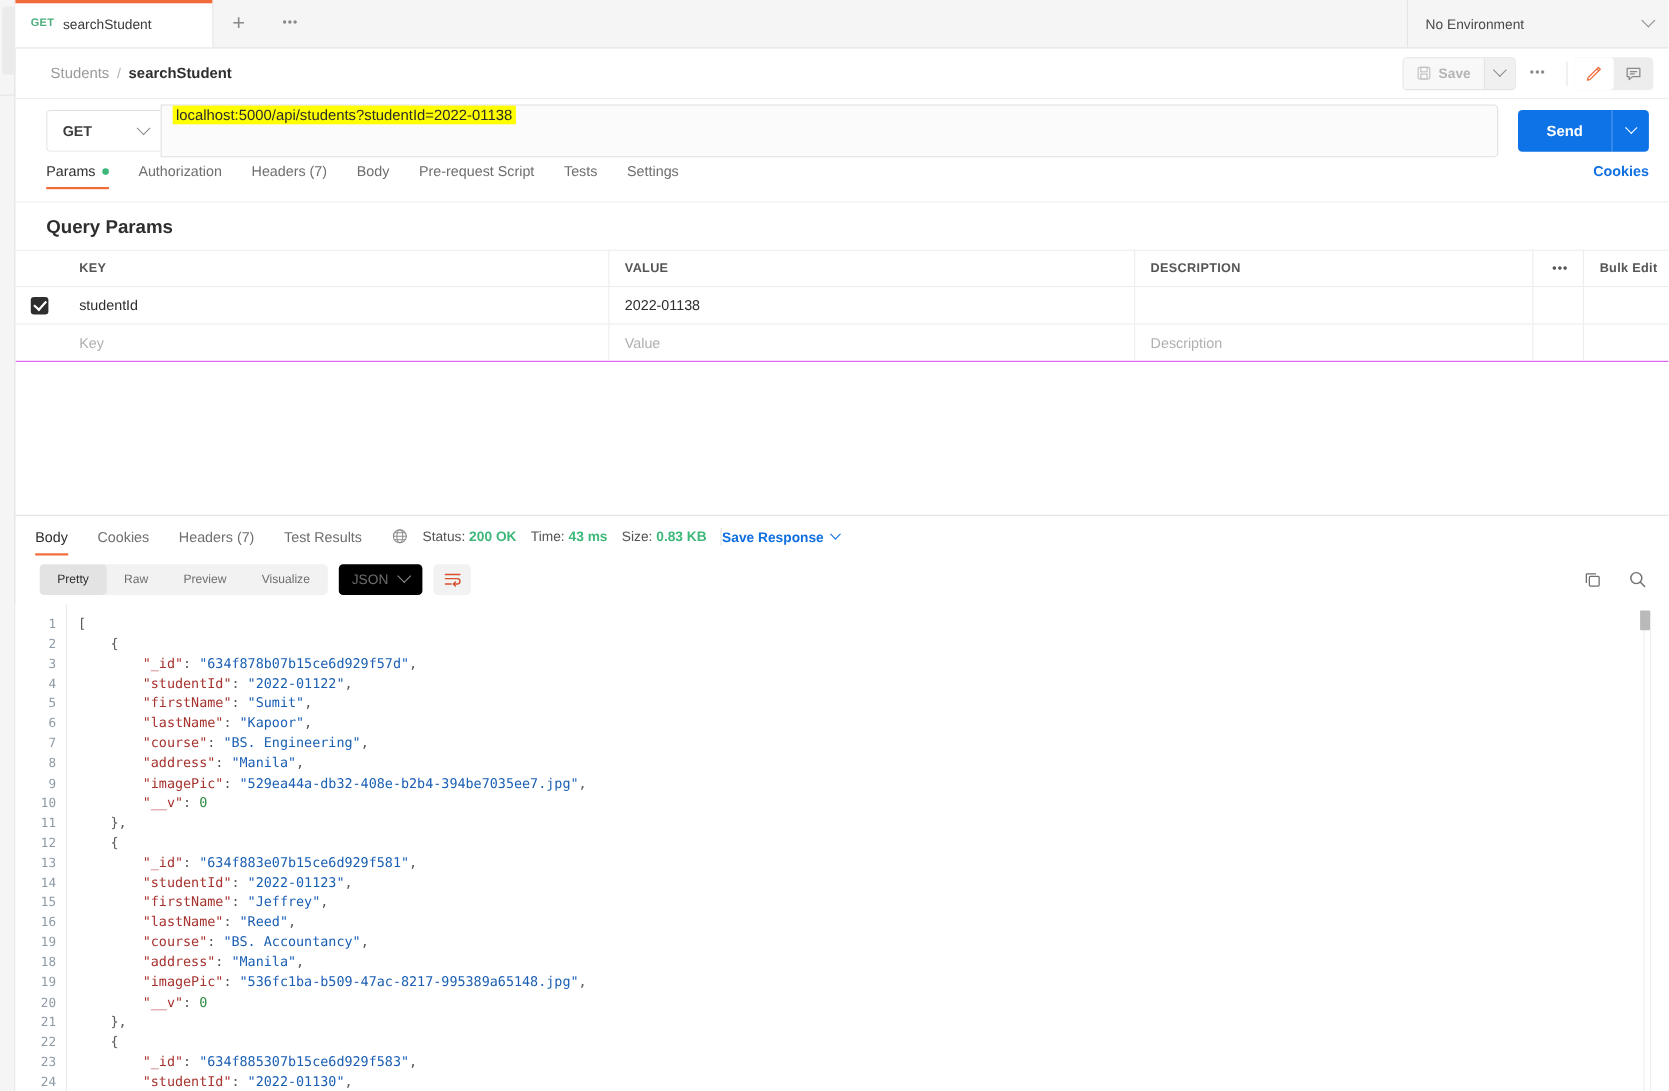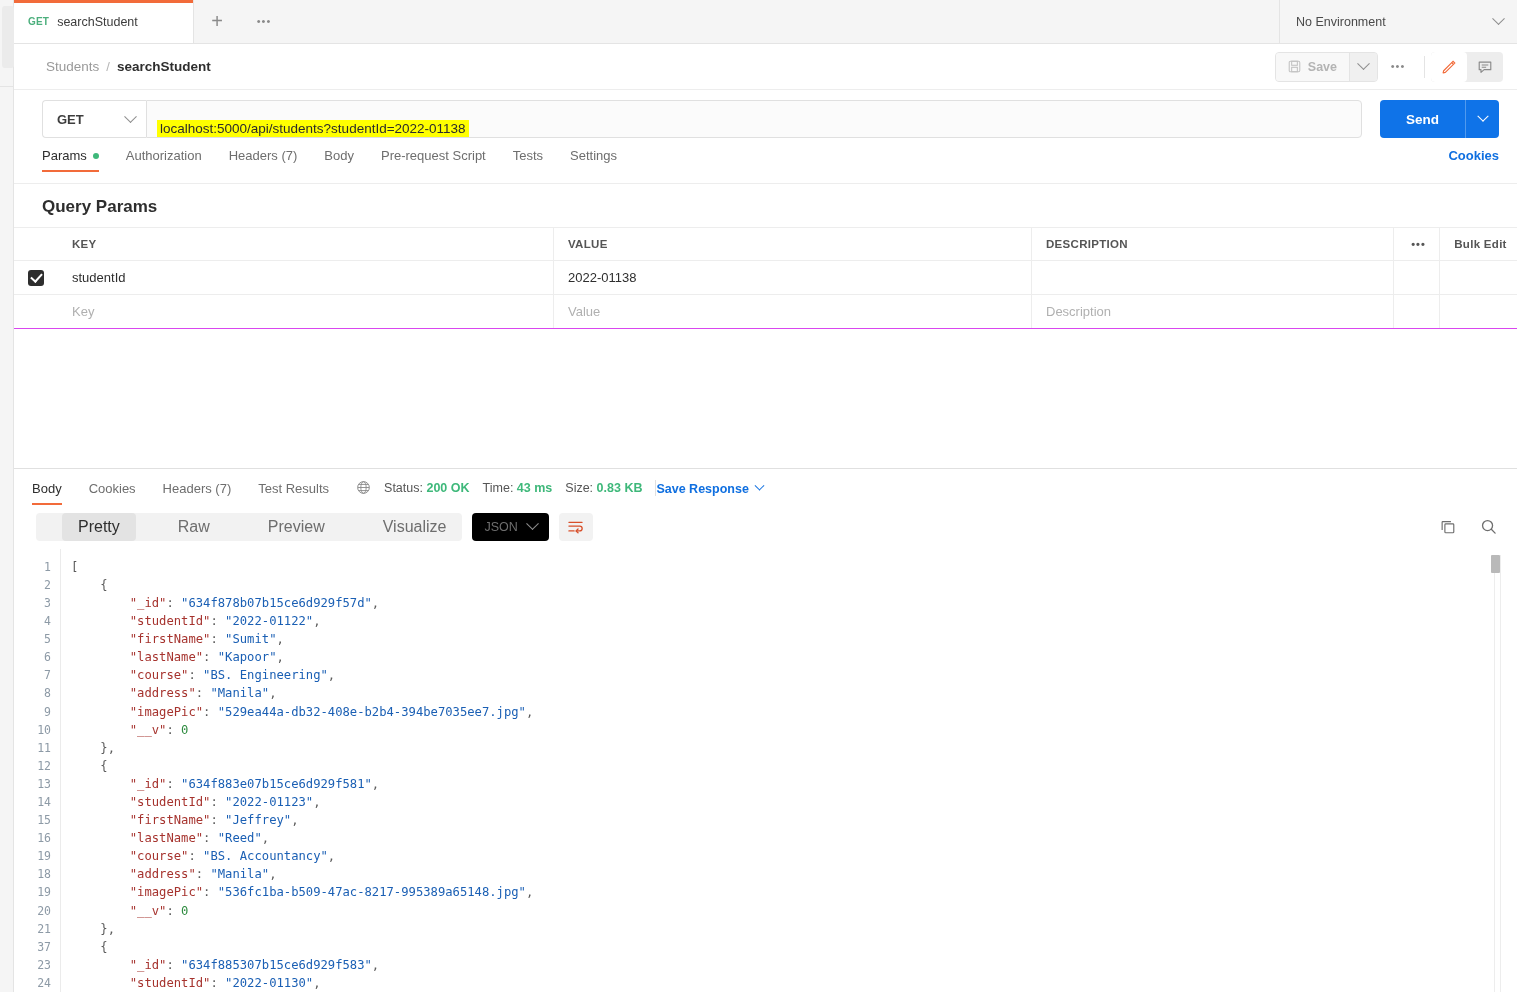--- a/index.html
+++ b/index.html
@@ -56,22 +56,22 @@
   .icon-grp .ibtn.active { background: #ffffff; border-radius: 4px; }
 
   
   .urlrow { height: 58px; display: flex; align-items: center; padding: 0 18px 0 28px; gap: 0; background: #fff; }
   .method-sel {
     width: 104px; height: 38px; border: 1px solid #e0e0e0; border-right: none; border-radius: 4px 0 0 4px;
     display: flex; align-items: center; justify-content: space-between; padding: 0 11px 0 14px;
     font-size: 13px; font-weight: 600; color: #3d3d3d; background: #fff; cursor: pointer;
   }
   .url-field {
-    flex: 1 1 auto; height: 38px; border: 1px solid #e0e0e0; border-radius: 0 4px 4px 0; background: #fbfbfb;
-    display: flex; align-items: flex-end; padding: 0 10px; min-width: 0; cursor: text;
+    flex: 1 1 auto; height: 48px; border: 1px solid #e0e0e0; border-radius: 0 4px 4px 0; background: #fbfbfb;
+    display: flex; align-items: flex-start; padding: 0 10px; min-width: 0; cursor: text;
   }
   .url-sel { background: #ffff00; color: #2b2b2b; font-size: 13.5px; padding: 1px 3px; white-space: nowrap; }
   .send-wrap { margin-left: 18px; display: flex; align-items: stretch; height: 38px; border-radius: 4px; overflow: hidden; background: #0f73e8; }
   .send-btn { padding: 0 26px; display: flex; align-items: center; color: #fff; font-weight: 700; font-size: 13.5px; cursor: pointer; }
   .send-caret { width: 34px; display: flex; align-items: center; justify-content: center; border-left: 1px solid rgba(255,255,255,.28); cursor: pointer; }
   .chev-w { display: inline-block; width: 8px; height: 8px; border-right: 1.6px solid #fff; border-bottom: 1.6px solid #fff; transform: rotate(45deg) translate(-2px,-2px); }
 
   
   .reqtabs { height: 36px; display: flex; align-items: flex-start; padding: 0 18px 0 28px; border-bottom: 1px solid #ededed; }
   .rtab { position: relative; padding: 0 0 9px 0; margin-right: 27px; font-size: 13px; color: #6e6e6e; cursor: pointer; display: flex; align-items: center; gap: 6px; }
@@ -106,21 +106,21 @@
   .resp-head { height: 36px; display: flex; align-items: flex-end; padding: 0 14px 0 18px; }
   .resp-meta { display: flex; align-items: center; gap: 13px; padding-bottom: 9px; font-size: 12.5px; color: #555; }
   .globe { width: 15px; height: 15px; display: inline-block; }
   .meta-ok { color: #3eb87a; font-weight: 600; }
   .meta-div { width: 1px; height: 16px; background: #e0e0e0; }
   .save-resp { padding-bottom: 9px; color: #0f6fe0; font-size: 12.5px; font-weight: 700; display: flex; align-items: center; gap: 7px; cursor: pointer; }
   .chev-b { display: inline-block; width: 7px; height: 7px; border-right: 1.5px solid #0f6fe0; border-bottom: 1.5px solid #0f6fe0; transform: rotate(45deg) translate(-2px,-2px); }
 
   .resp-tools { height: 44px; display: flex; align-items: center; padding: 0 14px 0 22px; gap: 10px; }
   .seg { display: flex; align-items: stretch; height: 28px; background: #f2f2f2; border-radius: 4px; overflow: hidden; }
-  .seg .s { padding: 12px 16px; display: flex; align-items: center; font-size: 16px; color: #6e6e6e; cursor: pointer; margin-left: 26px; }
+  .seg .s { padding: 12px 16px; display: flex; align-items: center; font-size: 11px; color: #6e6e6e; cursor: pointer; }
   .seg .s.active { background: #e3e3e3; color: #2e2e2e; border-radius: 4px; }
   .fmt-sel { height: 28px; background: #000000; border-radius: 4px; display: flex; align-items: center; gap: 10px; padding: 0 12px; font-size: 12.5px; color: #6e6e6e; cursor: pointer; }
   .wrap-btn { height: 28px; width: 34px; background: #f2f2f2; border-radius: 4px; display: flex; align-items: center; justify-content: center; cursor: pointer; }
   .resp-tools .spacer { flex: 1 1 auto; }
   .tool-ic { width: 30px; height: 28px; display: flex; align-items: center; justify-content: center; cursor: pointer; }
 
   
   .codewrap { flex: 1 1 auto; display: flex; position: relative; overflow: hidden; background: #fff; }
   .gutter { width: 46px; flex: 0 0 46px; text-align: right; padding: 9px 9px 0 0; font-family: "DejaVu Sans Mono", monospace; font-size: 11.5px; line-height: 18.1px; color: #8d9aa6; user-select: none; }
   .codecol { flex: 1 1 auto; padding: 9px 0 0 10px; border-left: 1px solid #ebebeb; font-family: "DejaVu Sans Mono", monospace; font-size: 12.2px; line-height: 18.1px; white-space: pre; overflow: hidden; color: #3b3b3b; }
@@ -376,21 +376,21 @@
             <div>12</div>
             <div>13</div>
             <div>14</div>
             <div>15</div>
             <div>16</div>
             <div>19</div>
             <div>18</div>
             <div>19</div>
             <div>20</div>
             <div>21</div>
-            <div>37</div>
+            <div>22</div>
             <div>23</div>
             <div>24</div>
           </div>
         <div class="codecol"><div><span class="p">[</span></div><div><span>    </span><span class="p">{</span></div><div><span>        </span><span class="k">"_id"</span><span class="p">: </span><span class="s">"634f878b07b15ce6d929f57d"</span><span class="p">,</span></div><div><span>        </span><span class="k">"studentId"</span><span class="p">: </span><span class="s">"2022-01122"</span><span class="p">,</span></div><div><span>        </span><span class="k">"firstName"</span><span class="p">: </span><span class="s">"Sumit"</span><span class="p">,</span></div><div><span>        </span><span class="k">"lastName"</span><span class="p">: </span><span class="s">"Kapoor"</span><span class="p">,</span></div><div><span>        </span><span class="k">"course"</span><span class="p">: </span><span class="s">"BS. Engineering"</span><span class="p">,</span></div><div><span>        </span><span class="k">"address"</span><span class="p">: </span><span class="s">"Manila"</span><span class="p">,</span></div><div><span>        </span><span class="k">"imagePic"</span><span class="p">: </span><span class="s">"529ea44a-db32-408e-b2b4-394be7035ee7.jpg"</span><span class="p">,</span></div><div><span>        </span><span class="k">"__v"</span><span class="p">: </span><span class="n">0</span></div><div><span>    </span><span class="p">},</span></div><div><span>    </span><span class="p">{</span></div><div><span>        </span><span class="k">"_id"</span><span class="p">: </span><span class="s">"634f883e07b15ce6d929f581"</span><span class="p">,</span></div><div><span>        </span><span class="k">"studentId"</span><span class="p">: </span><span class="s">"2022-01123"</span><span class="p">,</span></div><div><span>        </span><span class="k">"firstName"</span><span class="p">: </span><span class="s">"Jeffrey"</span><span class="p">,</span></div><div><span>        </span><span class="k">"lastName"</span><span class="p">: </span><span class="s">"Reed"</span><span class="p">,</span></div><div><span>        </span><span class="k">"course"</span><span class="p">: </span><span class="s">"BS. Accountancy"</span><span class="p">,</span></div><div><span>        </span><span class="k">"address"</span><span class="p">: </span><span class="s">"Manila"</span><span class="p">,</span></div><div><span>        </span><span class="k">"imagePic"</span><span class="p">: </span><span class="s">"536fc1ba-b509-47ac-8217-995389a65148.jpg"</span><span class="p">,</span></div><div><span>        </span><span class="k">"__v"</span><span class="p">: </span><span class="n">0</span></div><div><span>    </span><span class="p">},</span></div><div><span>    </span><span class="p">{</span></div><div><span>        </span><span class="k">"_id"</span><span class="p">: </span><span class="s">"634f885307b15ce6d929f583"</span><span class="p">,</span></div><div><span>        </span><span class="k">"studentId"</span><span class="p">: </span><span class="s">"2022-01130"</span><span class="p">,</span></div></div>
         <div class="scrolltrack"></div>
         <div class="scrollthumb"></div>
       </div>
     </div>
 
   </div>

